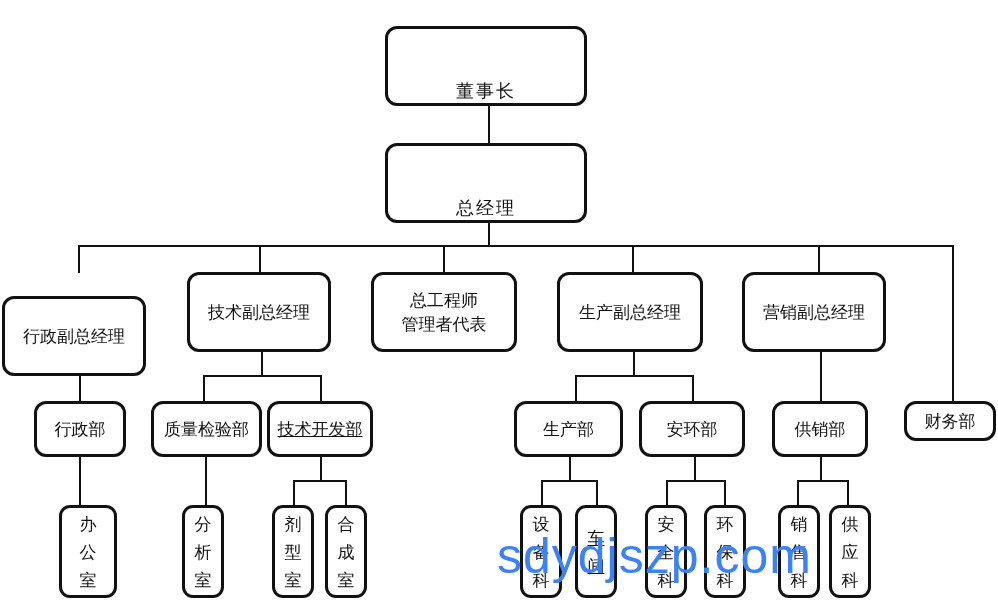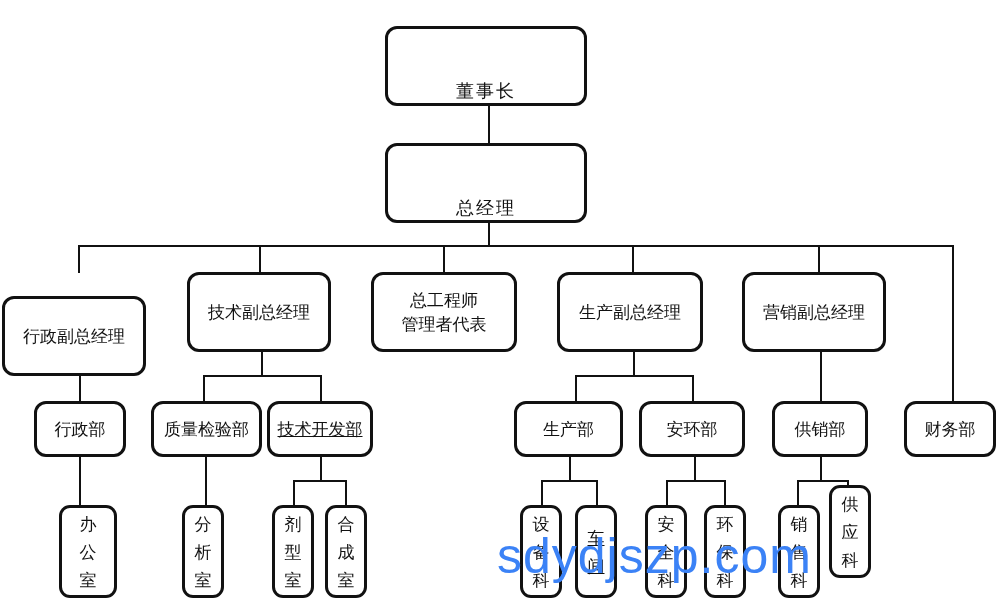--- a/index.html
+++ b/index.html
@@ -78,21 +78,21 @@
 <div class="box mid" style="left:371px;top:272px;width:146px;height:80px;flex-direction:column;">
   <span>总工程师</span>
   <span>管理者代表</span>
 </div>
 <div class="box mid" style="left:557px;top:272px;width:146px;height:80px;">
   <span>生产副总经理</span>
 </div>
 <div class="box mid" style="left:742px;top:272px;width:144px;height:80px;">
   <span>营销副总经理</span>
 </div>
-<div class="box sm" style="left:904px;top:401px;width:92px;height:56px;">
+<div class="box sm" style="left:904px;top:401px;width:92px;height:40px;">
   <span>财务部</span>
 </div>
 
 <div class="box sm" style="left:34px;top:401px;width:92px;height:56px;">
   <span>行政部</span>
 </div>
 <div class="box sm" style="left:151px;top:401px;width:111px;height:56px;">
   <span>质量检验部</span>
 </div>
 <div class="box sm" style="left:267px;top:401px;width:106px;height:56px;text-decoration:underline;">
@@ -128,17 +128,17 @@
 </div>
 <div class="box vert" style="left:645px;top:505px;width:42px;height:93px;">
   <span>安全科</span>
 </div>
 <div class="box vert" style="left:704px;top:505px;width:42px;height:93px;">
   <span>环保科</span>
 </div>
 <div class="box vert" style="left:778px;top:505px;width:42px;height:93px;">
   <span>销售科</span>
 </div>
-<div class="box vert" style="left:829px;top:485px;width:42px;height:93px;">
+<div class="box vert" style="left:829px;top:505px;width:42px;height:93px;">
   <span>供应科</span>
 </div>
 
 <div class="watermark">sdydjszp.com</div>
 
 </body></html>

